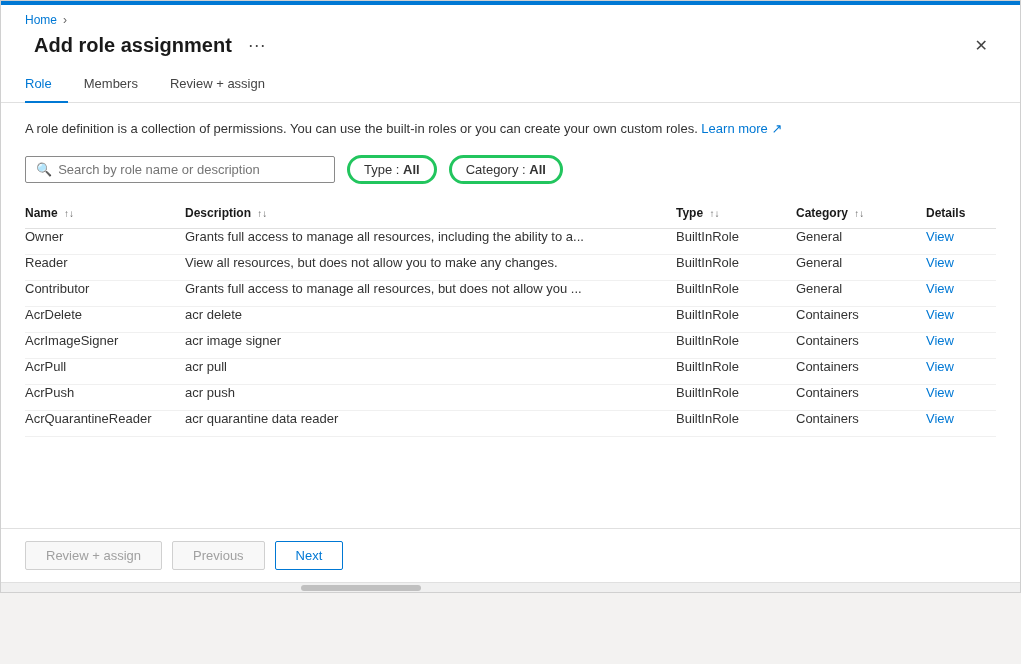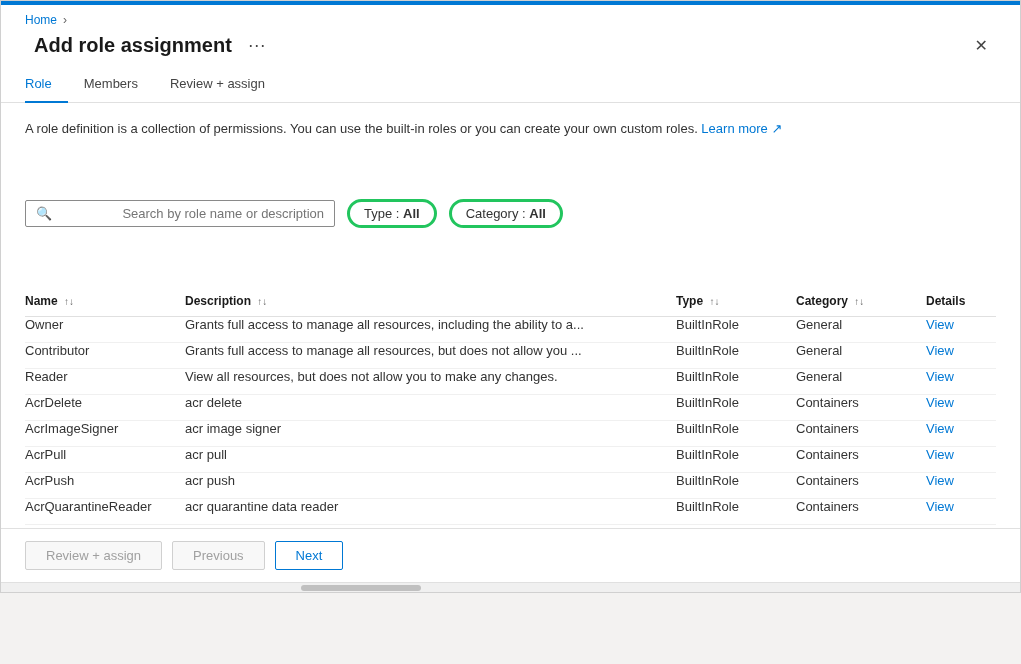--- a/index.html
+++ b/index.html
@@ -92,21 +92,20 @@
       color: #0078d4;
       border-bottom: 2px solid #0078d4;
       font-weight: 500;
     }
     .content-area {
       flex: 1;
       overflow-y: auto;
       padding: 16px 24px 0 24px;
       display: flex;
       flex-direction: column;
-      gap: 44px;
     }
     .description-text {
       font-size: 13px;
       color: #333;
       line-height: 1.5;
       margin-bottom: 16px;
     }
     .description-text a {
       color: #0078d4;
       text-decoration: none;
@@ -127,21 +126,20 @@
       width: 310px;
       background: #fff;
     }
     .search-box input {
       border: none;
       outline: none;
       font-size: 13px;
       color: #ec4899;
       width: 100%;
       background: transparent;
-      text-align: right;
     }
     .search-icon-span {
       color: #666;
       font-size: 13px;
     }
     .filter-btn {
       border: 3px solid #22c55e;
       border-radius: 16px;
       padding: 4px 14px;
       font-size: 13px;
@@ -319,29 +317,29 @@
         </thead>
         <tbody id="table-body">
         <tr>
               <td class="td-name">Owner</td>
               <td class="td-desc">Grants full access to manage all resources, including the ability to a...</td>
               <td class="td-type">BuiltInRole</td>
               <td>General</td>
               <td><a href="#" class="td-view">View</a></td>
             </tr>
             <tr>
+              <td class="td-name">Reader</td>
+              <td class="td-desc">View all resources, but does not allow you to make any changes.</td>
+              <td class="td-type">BuiltInRole</td>
+              <td>General</td>
+              <td><a href="#" class="td-view">View</a></td>
+            </tr>
+            <tr>
               <td class="td-name">Contributor</td>
               <td class="td-desc">Grants full access to manage all resources, but does not allow you ...</td>
-              <td class="td-type">BuiltInRole</td>
-              <td>General</td>
-              <td><a href="#" class="td-view">View</a></td>
-            </tr>
-            <tr>
-              <td class="td-name">Reader</td>
-              <td class="td-desc">View all resources, but does not allow you to make any changes.</td>
               <td class="td-type">BuiltInRole</td>
               <td>General</td>
               <td><a href="#" class="td-view">View</a></td>
             </tr>
             <tr>
               <td class="td-name">AcrDelete</td>
               <td class="td-desc">acr delete</td>
               <td class="td-type">BuiltInRole</td>
               <td>Containers</td>
               <td><a href="#" class="td-view">View</a></td>

